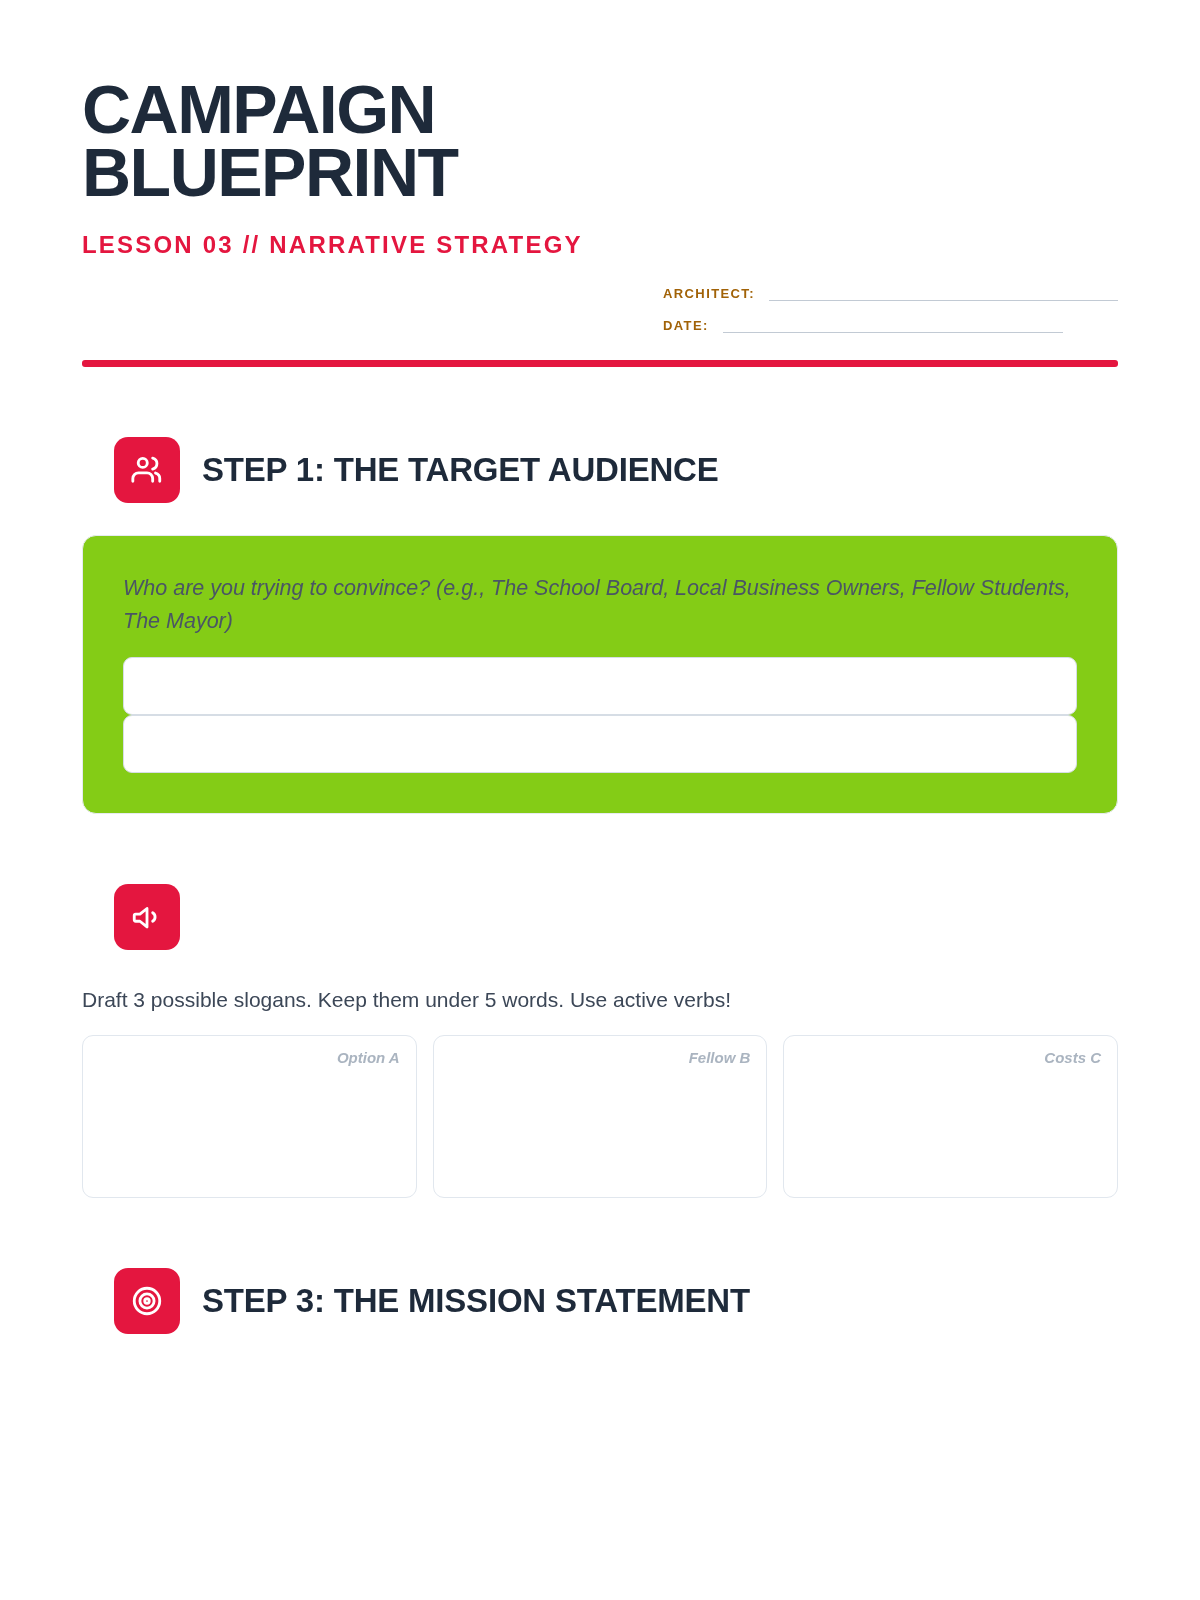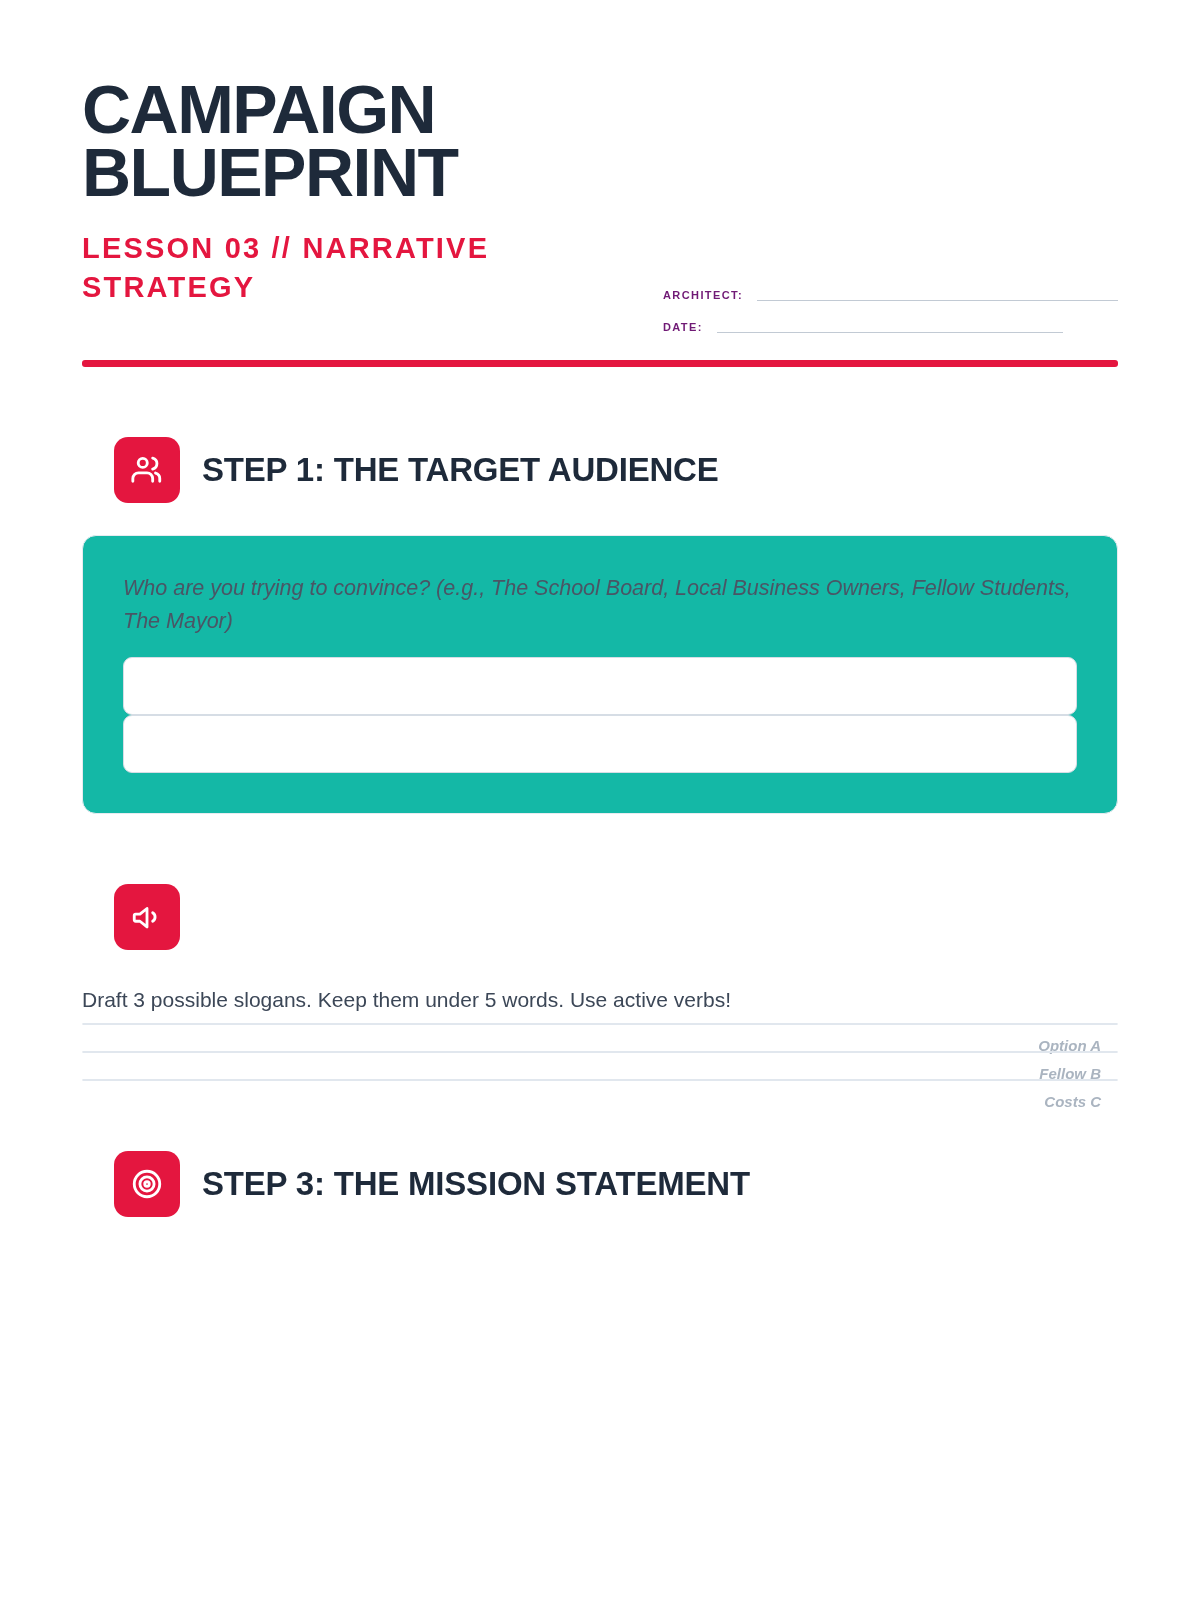--- a/index.html
+++ b/index.html
@@ -32,44 +32,44 @@
     line-height: 0.92;
     font-weight: 800;
     letter-spacing: -1.5px;
     color: #1e2a3a;
     margin: 0;
     text-transform: uppercase;
     max-width: 560px;
   }
   .subtitle {
     margin-top: 26px;
-    font-size: 29px;
+    font-size: 24px;
     font-weight: 800;
     letter-spacing: 2.2px;
     color: #e4163f;
     text-transform: uppercase;
     line-height: 1.35;
     max-width: 520px;
   }
   .meta {
     position: absolute;
     right: 0;
     top: 208px;
     width: 455px;
   }
   .meta-row {
     display: flex;
     align-items: flex-end;
     margin-bottom: 17px;
   }
   .meta-label {
-    font-size: 11px;
+    font-size: 13px;
     font-weight: 700;
     letter-spacing: 1.4px;
-    color: #701a75;
+    color: #a16207;
     text-transform: uppercase;
     white-space: nowrap;
     text-align: right;
   }
   .meta-line {
     flex: 1;
     border-bottom: 1px solid #c2cad4;
     height: 15px;
     margin-left: 14px;
   }
@@ -104,21 +104,21 @@
   .step-title {
     font-size: 33px;
     font-weight: 800;
     letter-spacing: -0.2px;
     color: #1e2a3a;
     text-transform: uppercase;
   }
 
   .panel {
     margin-top: 32px;
-    background: #14b8a6;
+    background: #84cc16;
     border: 1px solid #e6ebf0;
     border-radius: 14px;
     padding: 36px 40px 40px 40px;
   }
   .prompt {
     font-size: 21.5px;
     font-style: italic;
     color: #4a5565;
     line-height: 1.55;
     margin: 0 0 18px 0;
@@ -134,24 +134,23 @@
 
   .instruction {
     margin-top: 34px;
     font-size: 21px;
     color: #3c4椒;
     color: #3c4757;
     line-height: 1.5;
   }
 
   .options {
-    margin-top: 8px;
-    display: flex;
-    gap: 26px;
-    flex-direction: column;
+    margin-top: 20px;
+    display: flex;
+    gap: 16px;
   }
   .option-box {
     flex: 1;
     height: 163px;
     border: 1px solid #e1e7ee;
     border-radius: 11px;
     background: #fff;
     position: relative;
   }
   .option-label {

